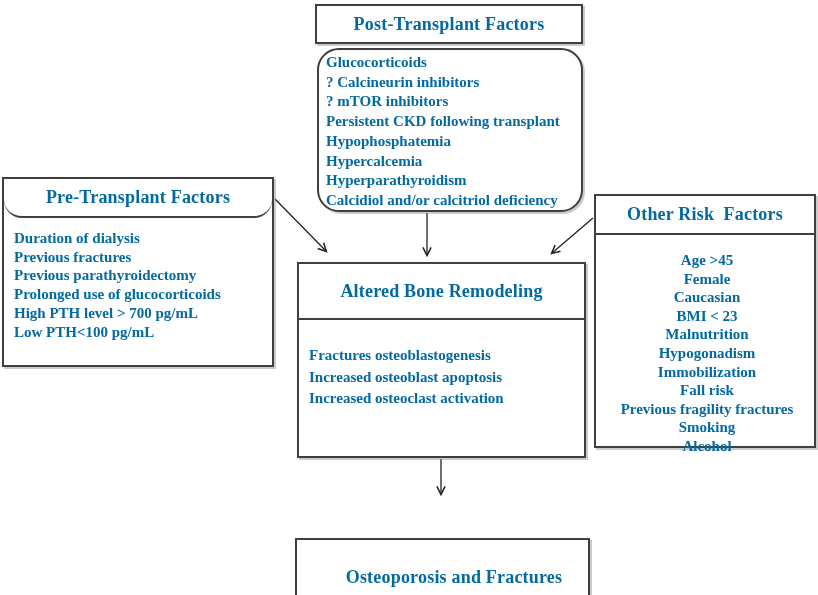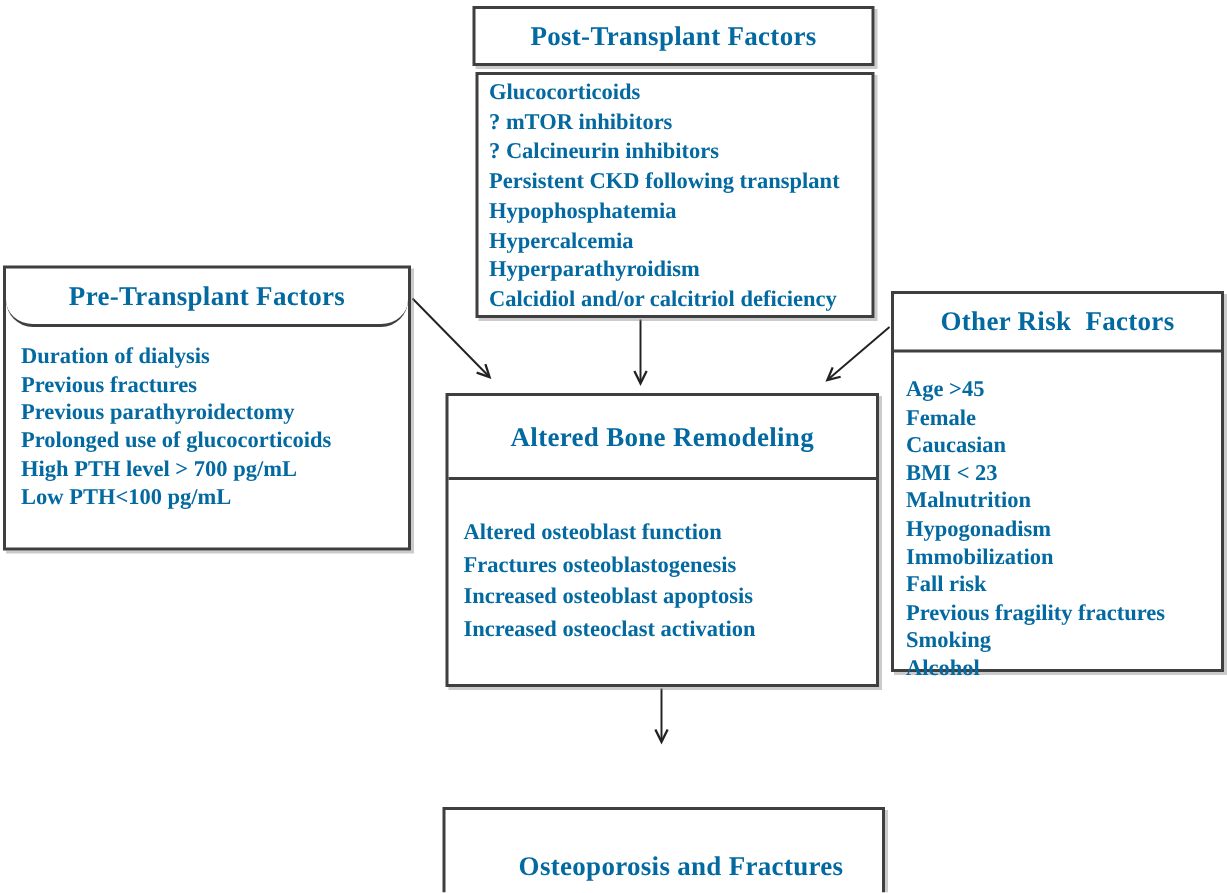--- a/index.html
+++ b/index.html
@@ -40,29 +40,29 @@
     justify-content: center;
     font-weight: bold;
     font-size: 18px;
   }
   .list { font-weight: bold; font-size: 15px; }
   .list .li { white-space: pre; }
 
   
   .post-title { left: 315px; top: 4px;  width: 268px; height: 40px; }
   .post-list  { left: 317px; top: 48px; width: 266px; height: 164px;
-                padding: 3px 6px 0 7px; line-height: 19.7px; }
+                padding: 3px 6px 0 7px; line-height: 19.7px; border-radius: 22px; }
 
   
   .pre-panel  { left: 2px; top: 177px; width: 272px; height: 190px; }
   .pre-panel .head { height: 39px; border-radius: 18px; }
   .pre-panel .list { padding: 11px 6px 0 10px; line-height: 18.7px; }
 
   
-  .other-panel { left: 594px; top: 194px; width: 222px; height: 254px; }
+  .other-panel { left: 594px; top: 194px; width: 222px; height: 254px; text-align: center; }
   .other-panel .head { height: 39px; }
   .other-panel .list { padding: 16px 4px 0 8px; line-height: 18.6px; }
 
   
   .altered-panel { left: 297px; top: 262px; width: 289px; height: 196px; }
   .altered-panel .head { height: 56px; }
   .altered-panel .list { padding: 25px 6px 0 10px; line-height: 21.6px; }
 
   
   .outcome-box { left: 295px; top: 538px; width: 295px; height: 78px; padding-left: 23px; }
@@ -89,22 +89,22 @@
     <path d="M427,213 L427,255" fill="none" stroke="#222222" stroke-width="1.3" marker-end="url(#arrowhead)"></path>
     <path d="M593,218 L552,253" fill="none" stroke="#222222" stroke-width="1.3" marker-end="url(#arrowhead)"></path>
     <path d="M441,459 L441,494" fill="none" stroke="#222222" stroke-width="1.3" marker-end="url(#arrowhead)"></path>
   </svg>
 
   <div class="abs frame titlebox post-title">
     <span class="title-text">Post-Transplant Factors</span>
   </div>
   <div class="abs frame list post-list">
     <div class="li">Glucocorticoids</div>
+    <div class="li">? Calcineurin inhibitors</div>
     <div class="li">? mTOR inhibitors</div>
-    <div class="li">? Calcineurin inhibitors</div>
     <div class="li">Persistent CKD following transplant</div>
     <div class="li">Hypophosphatemia</div>
     <div class="li">Hypercalcemia</div>
     <div class="li">Hyperparathyroidism</div>
     <div class="li">Calcidiol and/or calcitriol deficiency</div>
   </div>
 
   <div class="abs frame panel pre-panel">
     <div class="head">
       <span class="title-text">Pre-Transplant Factors</span>
@@ -136,21 +136,20 @@
       <div class="li">Smoking</div>
       <div class="li">Alcohol</div>
     </div>
   </div>
 
   <div class="abs frame panel altered-panel">
     <div class="head">
       <span class="title-text">Altered Bone Remodeling</span>
     </div>
     <div class="list">
-      <div class="li">Altered osteoblast function</div>
       <div class="li">Fractures osteoblastogenesis</div>
       <div class="li">Increased osteoblast apoptosis</div>
       <div class="li">Increased osteoclast activation</div>
     </div>
   </div>
 
   <div class="abs frame titlebox outcome-box">
     <span class="title-text">Osteoporosis and Fractures</span>
   </div>
 

